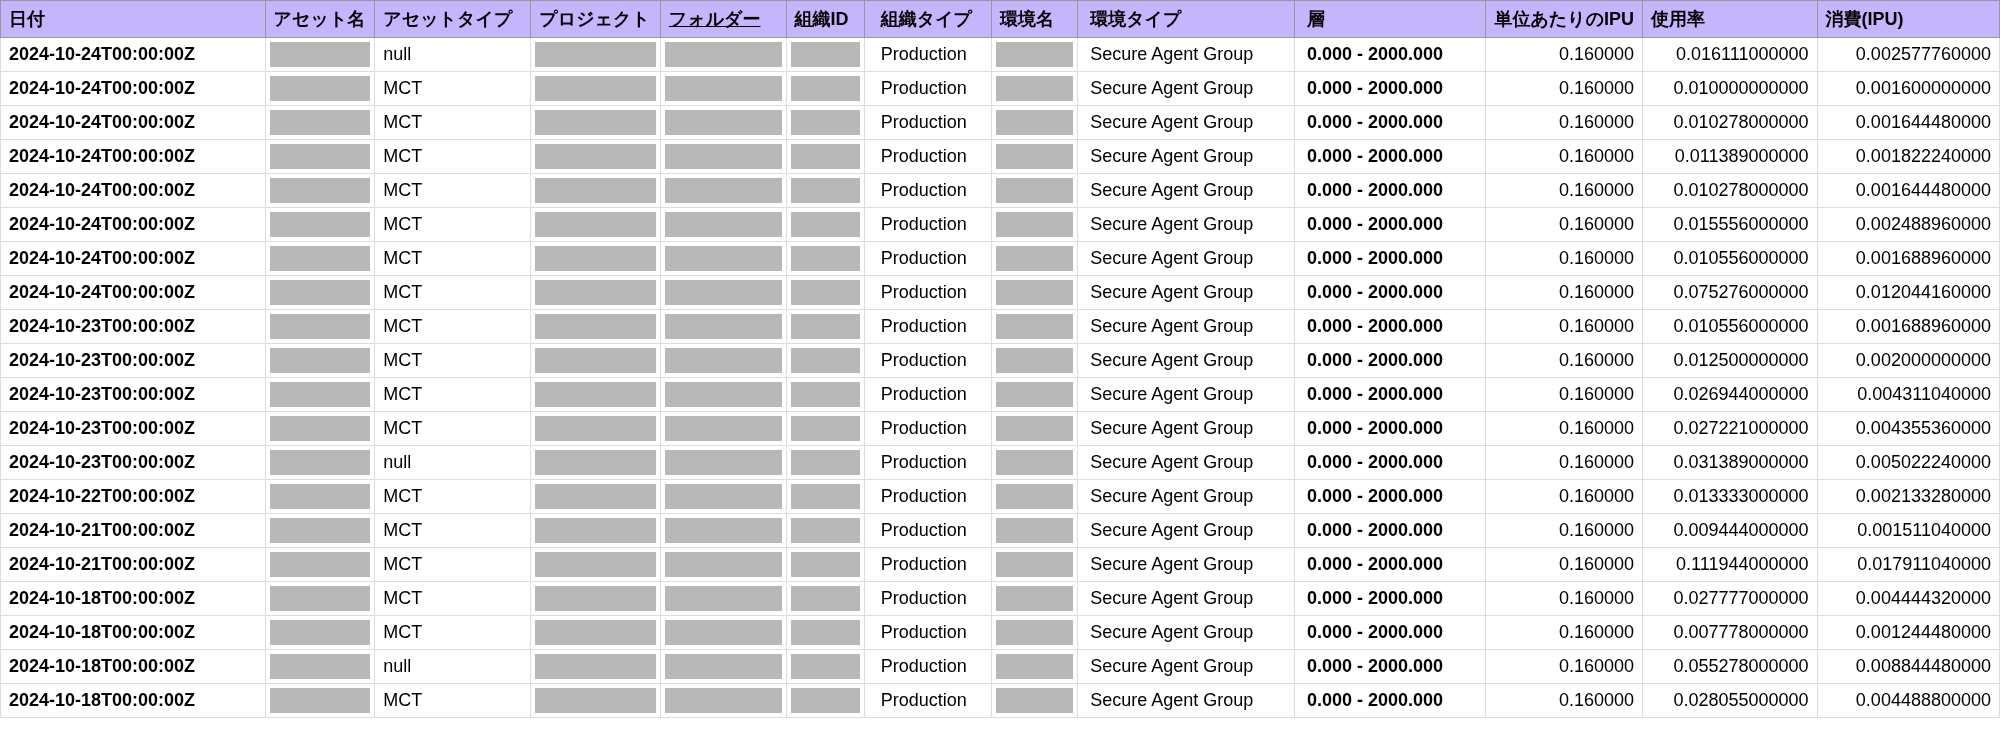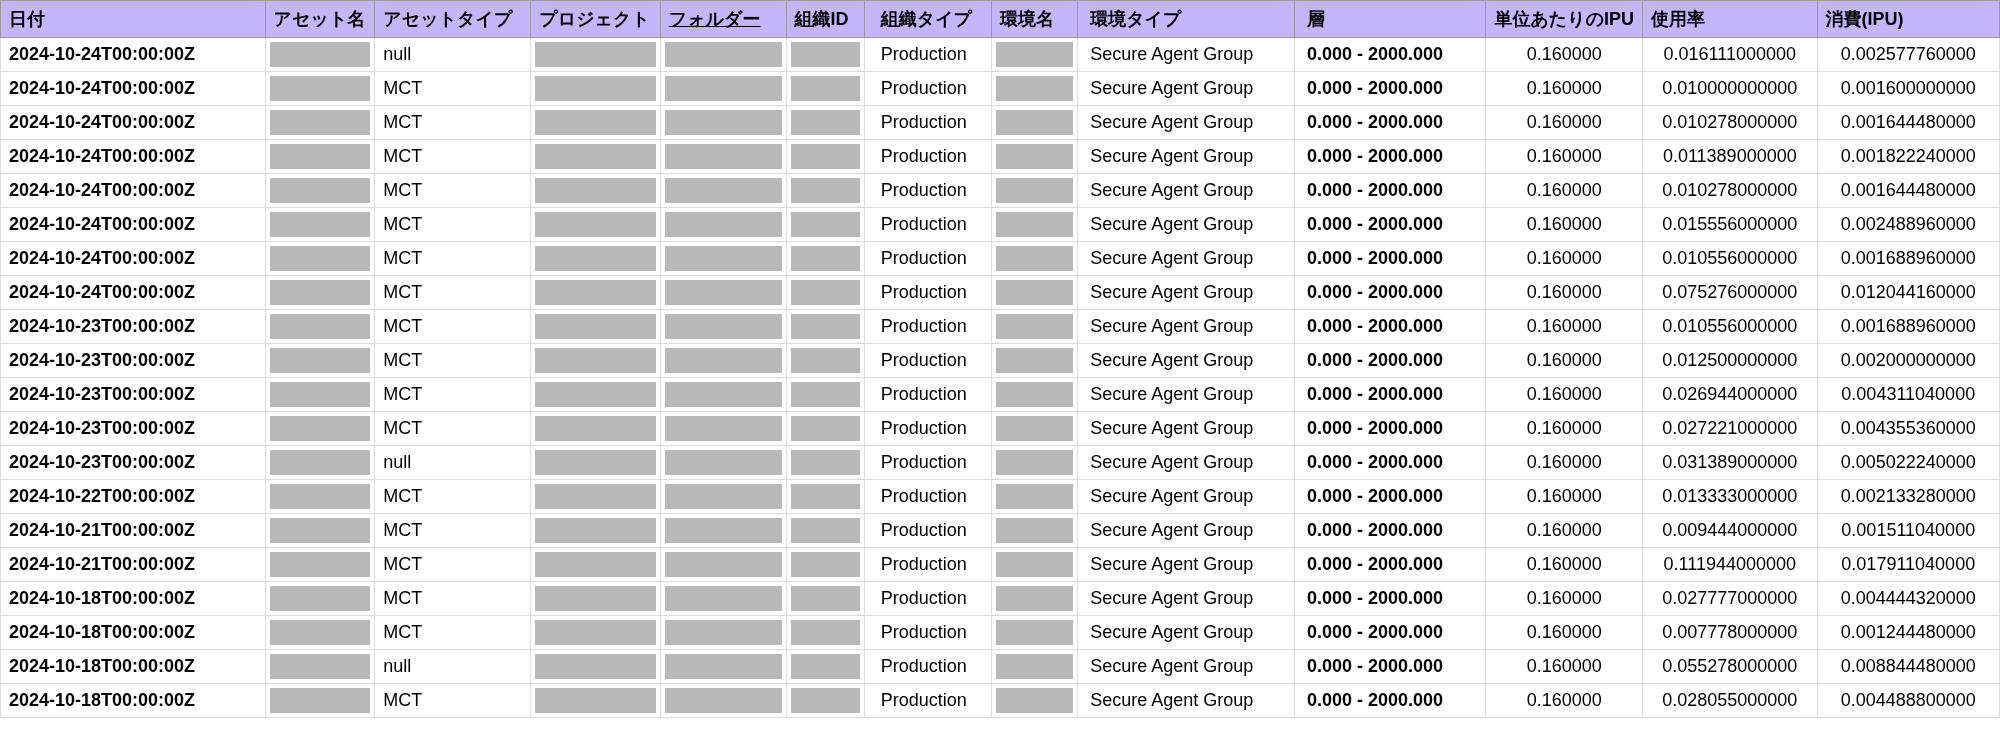--- a/index.html
+++ b/index.html
@@ -46,21 +46,21 @@
     .redacted::before {
       content: "";
       position: absolute;
       top: 4px;
       bottom: 4px;
       left: 4px;
       right: 4px;
       background: #b8b8b8;
     }
     .num {
-      text-align: center;
+      text-align: right;
       font-variant-numeric: tabular-nums;
     }
     .col-date { width: 280px; font-weight: bold; }
     .col-asset-name { width: 110px; }
     .col-asset-type { width: 100px; padding-right: 18px; }
     .col-project { width: 130px; margin-left: 28px; }
     .col-folder { width: 130px; text-decoration: underline; }
     .col-org-id { width: 80px; }
     .col-org-type { width: 130px; padding-left: 16px; }
     .col-env-name { width: 90px; }

